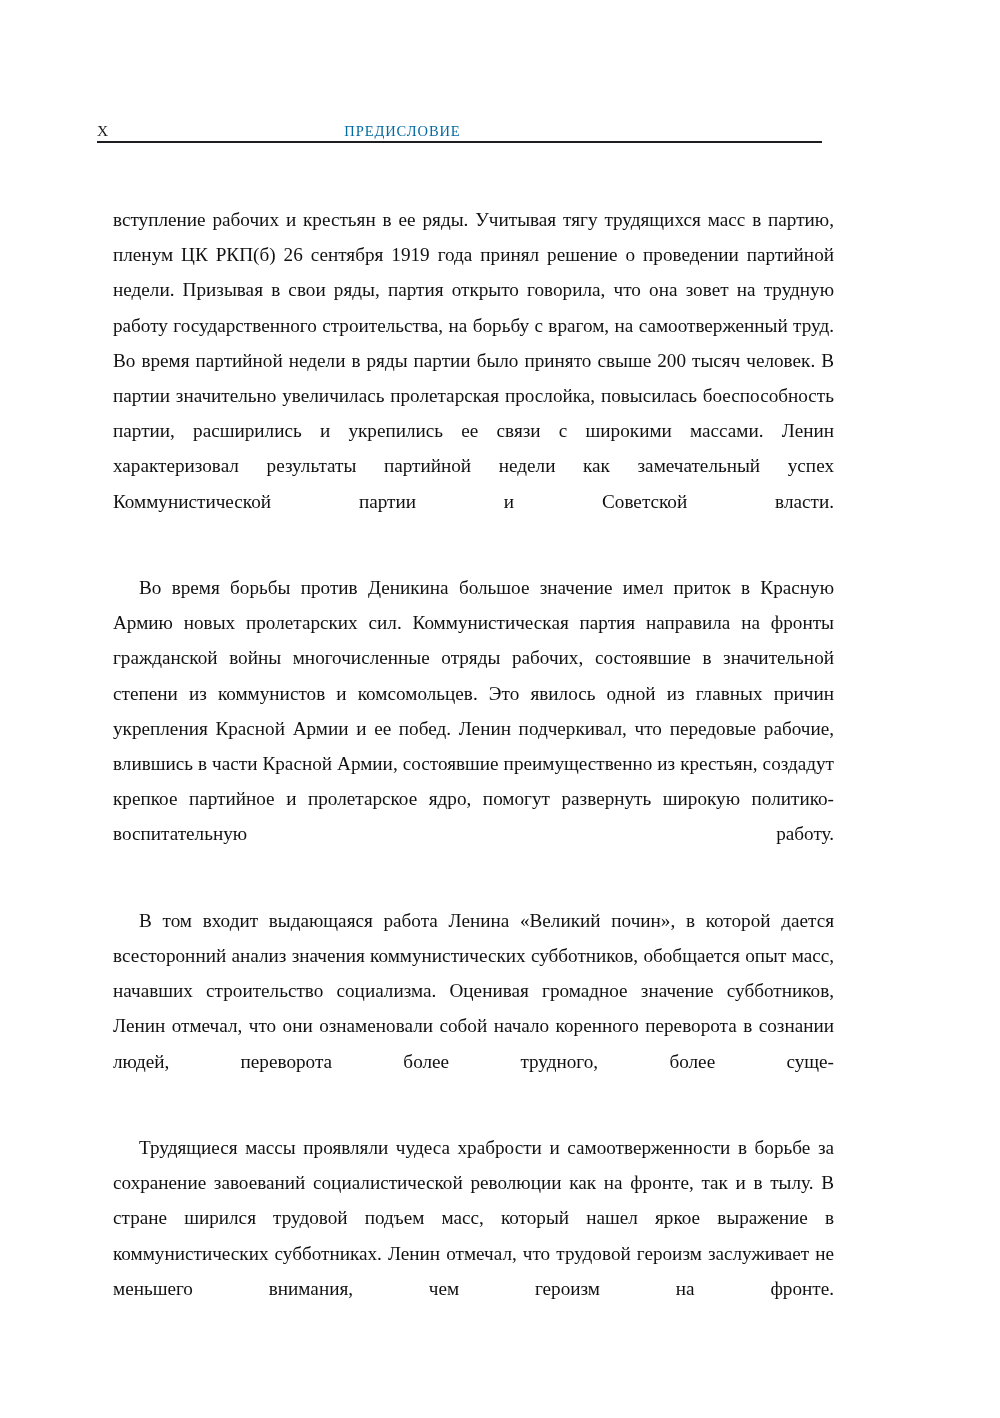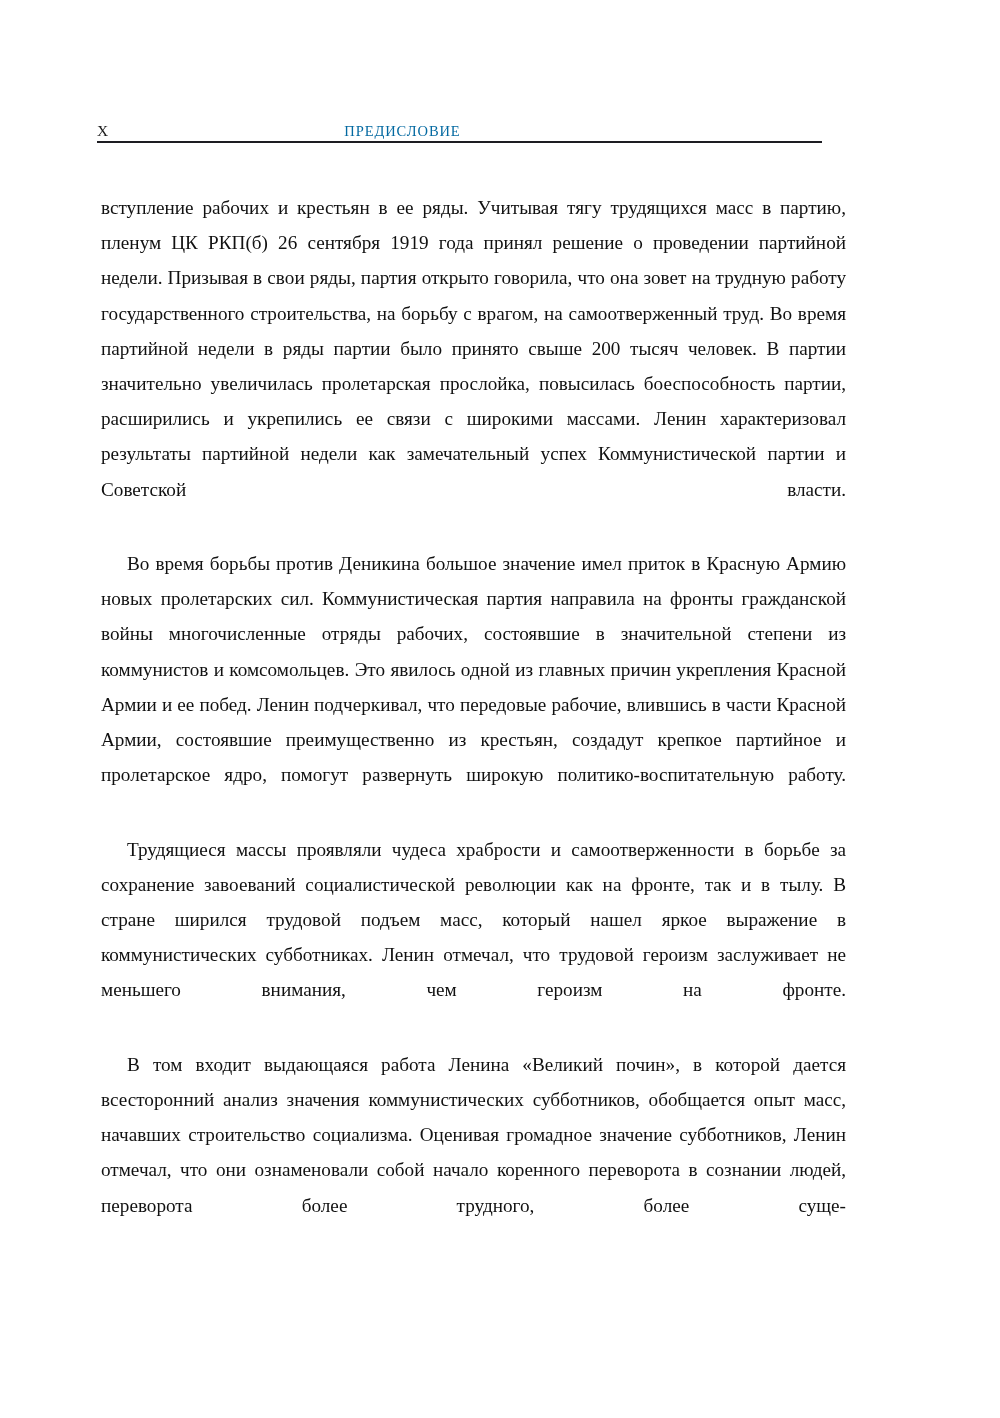--- a/index.html
+++ b/index.html
@@ -64,21 +64,21 @@
 
   
   .textblock {
     position: absolute;
     left: 97px;
     top: 186px;
     width: 753px;
   }
 
   .para {
-    margin: 4px;
+    margin: 16px;
     text-align: justify;
     text-justify: inter-word;
     font-size: 19.2px;
     line-height: 35.2px;
     text-indent: 26px;
     hyphens: manual;
     word-spacing: 0.2px;
   }
 
   .para.no-indent {
@@ -99,17 +99,17 @@
 
   <div class="running-head">
     <span class="folio">X</span>
     <span class="head-title">ПРЕДИСЛОВИЕ</span>
     <div class="rule"></div>
   </div>
 
   <div class="textblock">
     <p class="para no-indent">вступление рабочих и крестьян в ее ряды. Учитывая тягу трудящихся масс в партию, пленум ЦК РКП(б) 26 сентября 1919 года принял решение о проведении партийной недели. Призывая в свои ряды, партия открыто говорила, что она зовет на трудную работу государственного строительства, на борьбу с врагом, на самоотверженный труд. Во время партийной недели в ряды партии было принято свыше 200 тысяч человек. В партии значительно увеличилась пролетарская прослойка, повысилась боеспособность партии, расширились и укрепились ее связи с широкими массами. Ленин характеризовал результаты партийной недели как замечательный успех Коммунистической партии и Советской власти.</p>
     <p class="para">Во время борьбы против Деникина большое значение имел приток в Красную Армию новых пролетарских сил. Коммунистическая партия направила на фронты гражданской войны многочисленные отряды рабочих, состоявшие в значительной степени из коммунистов и комсомольцев. Это явилось одной из главных причин укрепления Красной Армии и ее побед. Ленин подчеркивал, что передовые рабочие, влившись в части Красной Армии, состоявшие преимущественно из крестьян, создадут крепкое партийное и пролетарское ядро, помогут развернуть широкую политико-воспитательную работу.</p>
+    <p class="para">В том входит выдающаяся работа Ленина «Великий почин», в которой дается всесторонний анализ значения коммунистических субботников, обобщается опыт масс, начавших строительство социализма. Оценивая громадное значение субботников, Ленин отмечал, что они ознаменовали собой начало коренного переворота в сознании людей, переворота более трудного, более суще-</p>
     <p class="para">Трудящиеся массы проявляли чудеса храбрости и самоотверженности в борьбе за сохранение завоеваний социалистической революции как на фронте, так и в тылу. В стране ширился трудовой подъем масс, который нашел яркое выражение в коммунистических субботниках. Ленин отмечал, что трудовой героизм заслуживает не меньшего внимания, чем героизм на фронте.</p>
-    <p class="para">В том входит выдающаяся работа Ленина «Великий почин», в которой дается всесторонний анализ значения коммунистических субботников, обобщается опыт масс, начавших строительство социализма. Оценивая громадное значение субботников, Ленин отмечал, что они ознаменовали собой начало коренного переворота в сознании людей, переворота более трудного, более суще-</p>
   </div>
 
 </div>
 
 </body></html>

